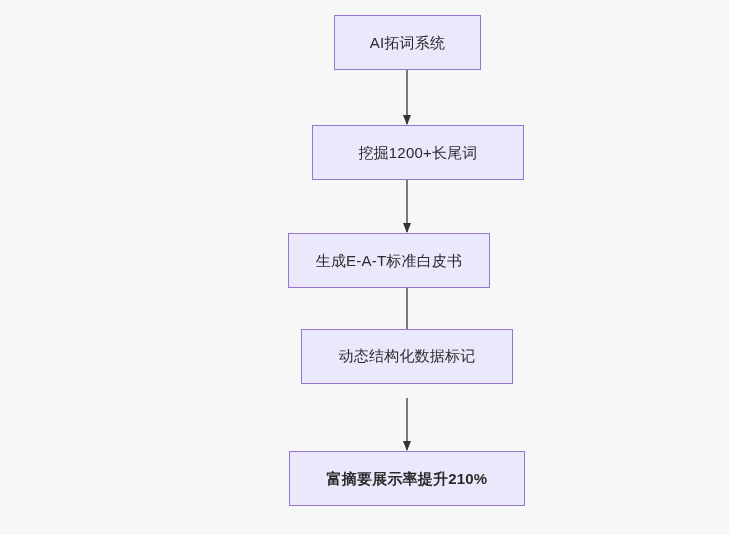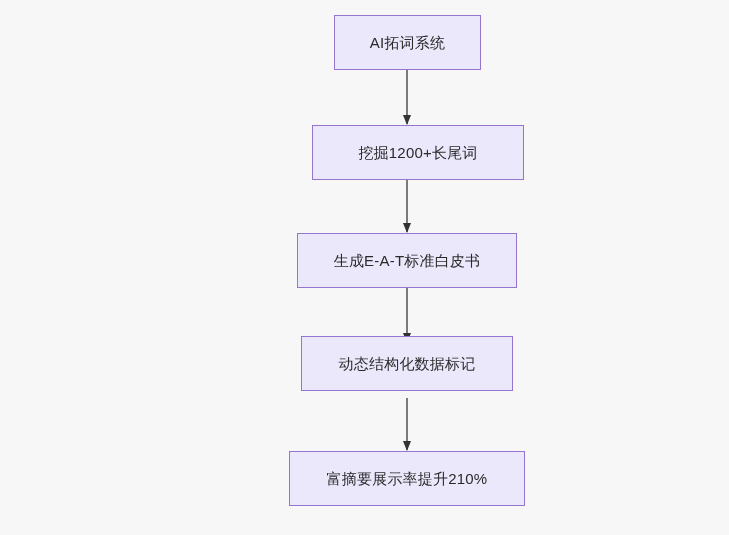--- a/index.html
+++ b/index.html
@@ -41,23 +41,23 @@
   .node-label {
     font-size: 15px;
     line-height: 1;
     color: #2a2a2a;
     white-space: nowrap;
     letter-spacing: 0.2px;
   }
   
   .n0 { left: 298px; top: 15px;  width: 147px; }
   .n1 { left: 276px; top: 125px; width: 212px; }
-  .n2 { left: 261px; top: 233px; width: 220px; text-align: right; }
-  .n3 { left: 265px; top: 336px; width: 212px; }
-  .n4 { left: 253px; top: 451px; width: 236px; }
+  .n2 { left: 252px; top: 233px; width: 202px; text-align: right; }
+  .n3 { left: 265px; top: 329px; width: 212px; font-family: Liberation Serif, serif; }
+  .n4 { left: 253px; top: 451px; width: 236px; font-weight: bold; }
 </style>
 </head>
 <body>
 
 <div id="flowchart-canvas">
 
   <svg class="edge-layer" viewBox="0 0 729 535" width="729" height="535" xmlns="http://www.w3.org/2000/svg">
     <defs>
       <marker id="arrowhead" markerWidth="10" markerHeight="8" refX="9" refY="4" orient="auto" markerUnits="userSpaceOnUse">
         <path d="M0,0 L10,4 L0,8 z" fill="#333333"></path>

